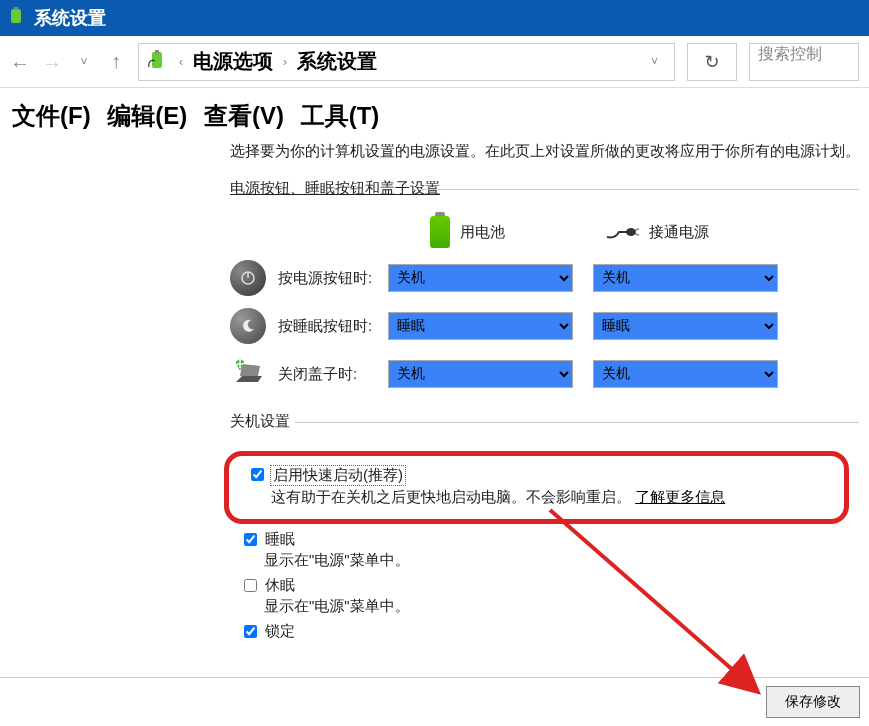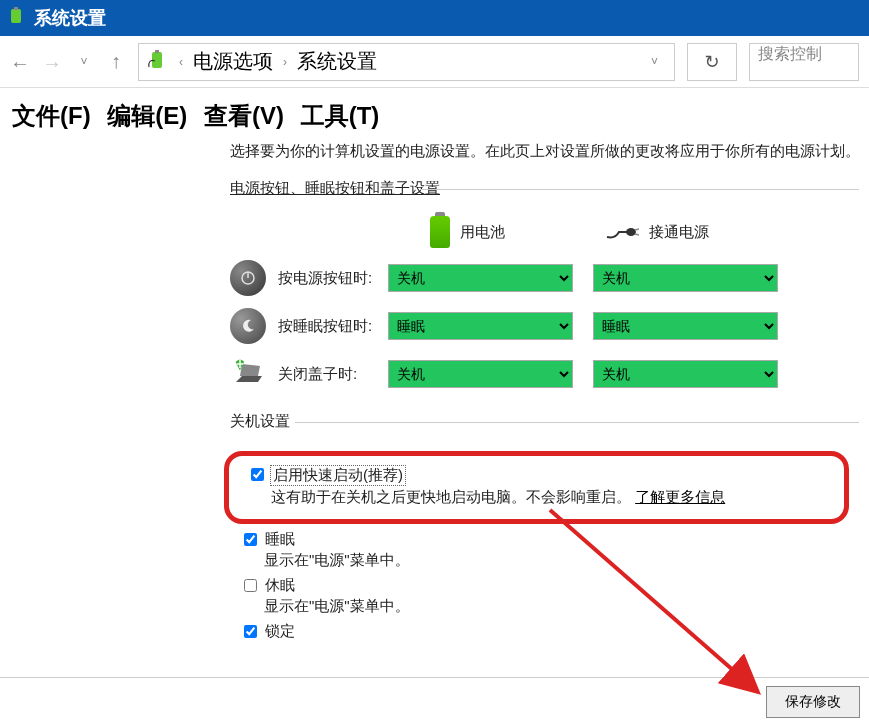--- a/index.html
+++ b/index.html
@@ -3,21 +3,21 @@
 <meta charset="utf-8">
 <style>
 * { box-sizing: border-box; margin: 0; padding: 0; }
 body { font-family: "Microsoft YaHei", "Segoe UI", sans-serif; font-size: 14px; background: #fff; width: 869px; height: 726px; overflow: hidden; position: relative; }
 .titlebar { background: #0a5bb0; color: #fff; height: 36px; display: flex; align-items: center; padding: 0 8px; font-size: 18px; font-weight: bold; }
 .titlebar .app-icon { margin-right: 8px; }
 .navbar { height: 52px; border-bottom: 1px solid #ddd; display: flex; align-items: center; padding: 0 10px; gap: 12px; }
 .navbar .arrow { color: #888; font-size: 20px; width: 20px; text-align: center; cursor: default; }
 .navbar .path { display: flex; align-items: center; gap: 10px; flex: 1; border: 1px solid #ccc; height: 38px; padding: 0 8px; }
 .navbar .path .chev { color: #888; font-size: 12px; }
-.navbar .path-text { font-size: 20px; font-weight: normal; }
+.navbar .path-text { font-size: 20px; font-weight: bold; }
 .navbar .dropdown-toggle { color: #888; font-size: 12px; padding: 0 8px; cursor: pointer; }
 .navbar .refresh { border: 1px solid #ccc; height: 38px; width: 50px; display: flex; align-items: center; justify-content: center; color: #555; cursor: pointer; font-size: 18px; }
 .navbar .searchbox { border: 1px solid #ccc; height: 38px; width: 110px; padding: 0 8px; color: #888; font-size: 16px; overflow: hidden; }
 .menubar { padding: 12px 12px 10px 12px; font-size: 24px; font-weight: bold; }
 .menubar span { margin-right: 10px; }
 .content { padding: 0 0 0 230px; font-size: 15px; color: #222; }
 .desc { margin-bottom: 18px; }
 .group-label { margin-bottom: 11px; position: relative; text-decoration: underline; }
 .group-label::after { content: ""; position: absolute; left: 190px; right: 10px; top: 10px; height: 1px; background: #ccc; }
 .cols { display: flex; margin: 18px 0 12px 200px; gap: 100px; }
@@ -25,21 +25,21 @@
 .battery-icon { width: 20px; height: 32px; background: linear-gradient(#6c0,#4a0); border-radius: 4px 4px 3px 3px; position: relative; }
 .battery-icon::before { content: ""; position: absolute; top: -4px; left: 5px; width: 10px; height: 4px; background: #888; border-radius: 2px 2px 0 0; }
 .plug-icon { width: 34px; height: 18px; position: relative; }
 .plug-icon svg { width: 34px; height: 18px; }
 .row { display: flex; align-items: center; margin: 12px 0; }
 .row-icon { width: 36px; height: 36px; border-radius: 50%; background: radial-gradient(circle at 30% 30%, #888, #333); display: flex; align-items: center; justify-content: center; color: #eee; margin-right: 12px; }
 .row-icon.sleep { background: radial-gradient(circle at 30% 30%, #999, #444); }
 .row-icon.lid { background: none; border-radius: 0; }
 .row-label { width: 110px; }
 .selects { display: flex; gap: 20px; }
-select { width: 185px; height: 28px; border: 1px solid #aaa; background: #22c55e; font-family: Liberation Sans, sans-serif; font-size: 14px; padding: 0 4px; }
+select { width: 185px; height: 28px; border: 1px solid #aaa; background: #3b82f6; font-family: Liberation Mono, monospace; font-size: 14px; padding: 0 4px; }
 .shutdown-label { margin: 20px 0 8px 0; position: relative; }
 .shutdown-label::after { content: ""; position: absolute; left: 65px; right: 10px; top: 10px; height: 1px; background: #ccc; }
 .highlight-box { border: 5px solid #d22; border-radius: 18px; padding: 6px 12px 6px 8px; margin: 20px 20px 6px -6px; }
 .check-row { display: flex; align-items: flex-start; margin: 3px 0 2px 14px; }
 .check-row input { margin-top: 3px; margin-right: 6px; }
 .check-row .cb-label { border: 1px dotted #666; padding: 0 2px; }
 .check-row.no-dotted .cb-label { border: none; }
 .sub-desc { margin: 2px 0 6px 34px; }
 .sub-desc a { color: #000000; text-decoration: underline; }
 .footer-line { position: absolute; bottom: 48px; left: 0; right: 0; height: 1px; background: #ccc; }

